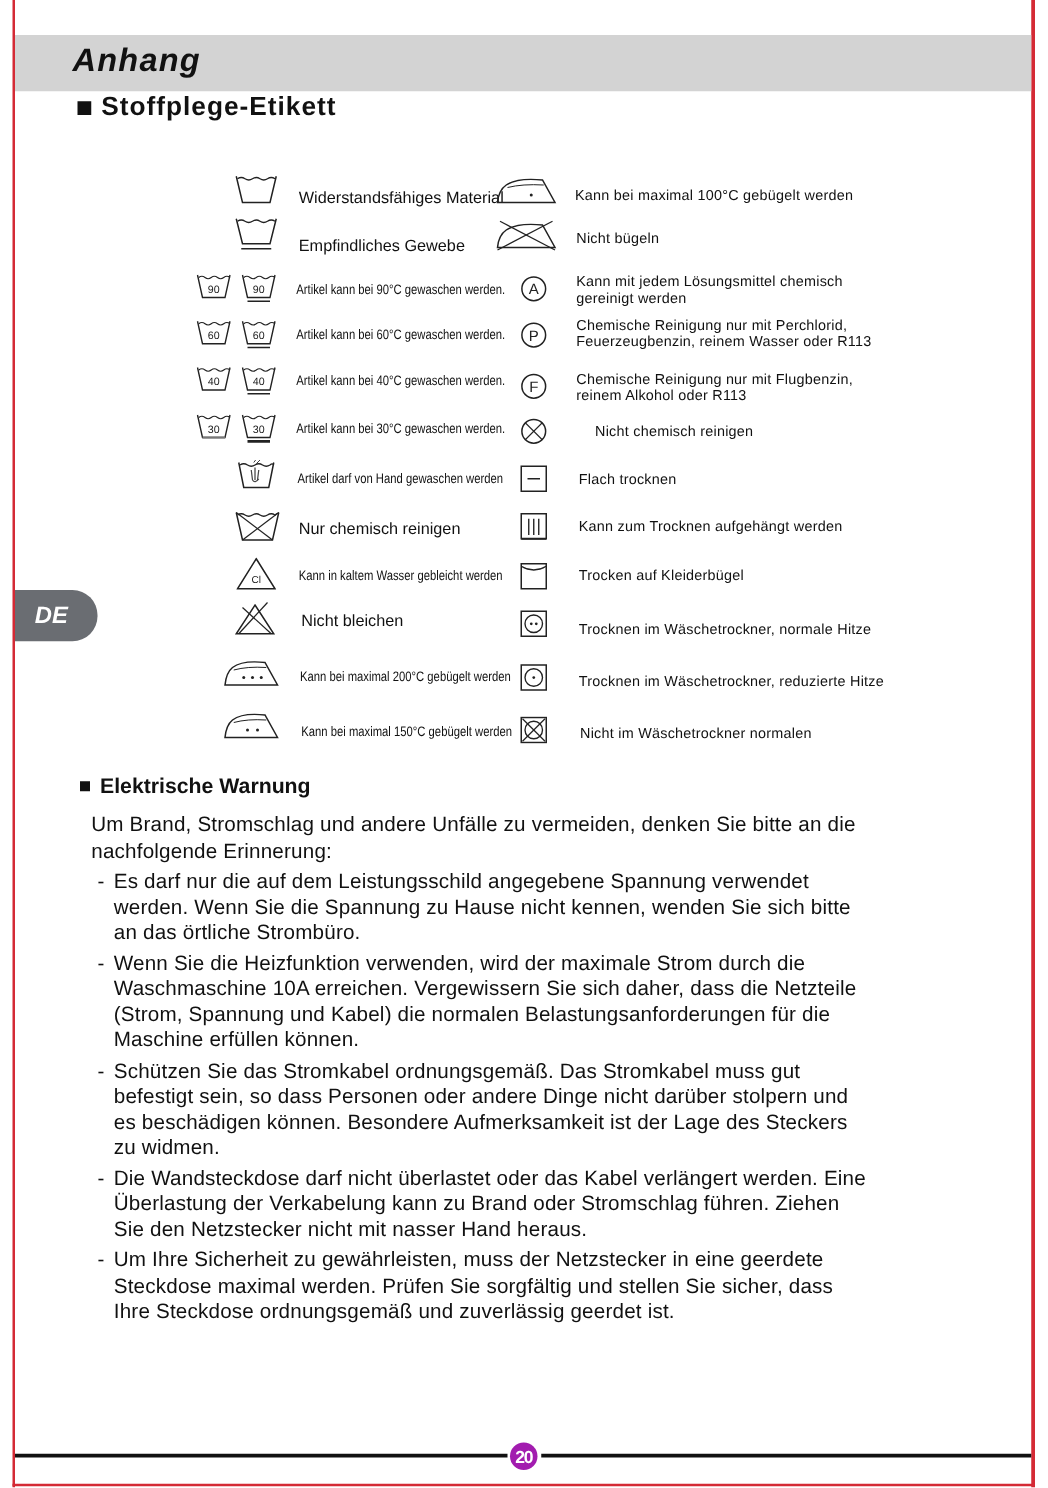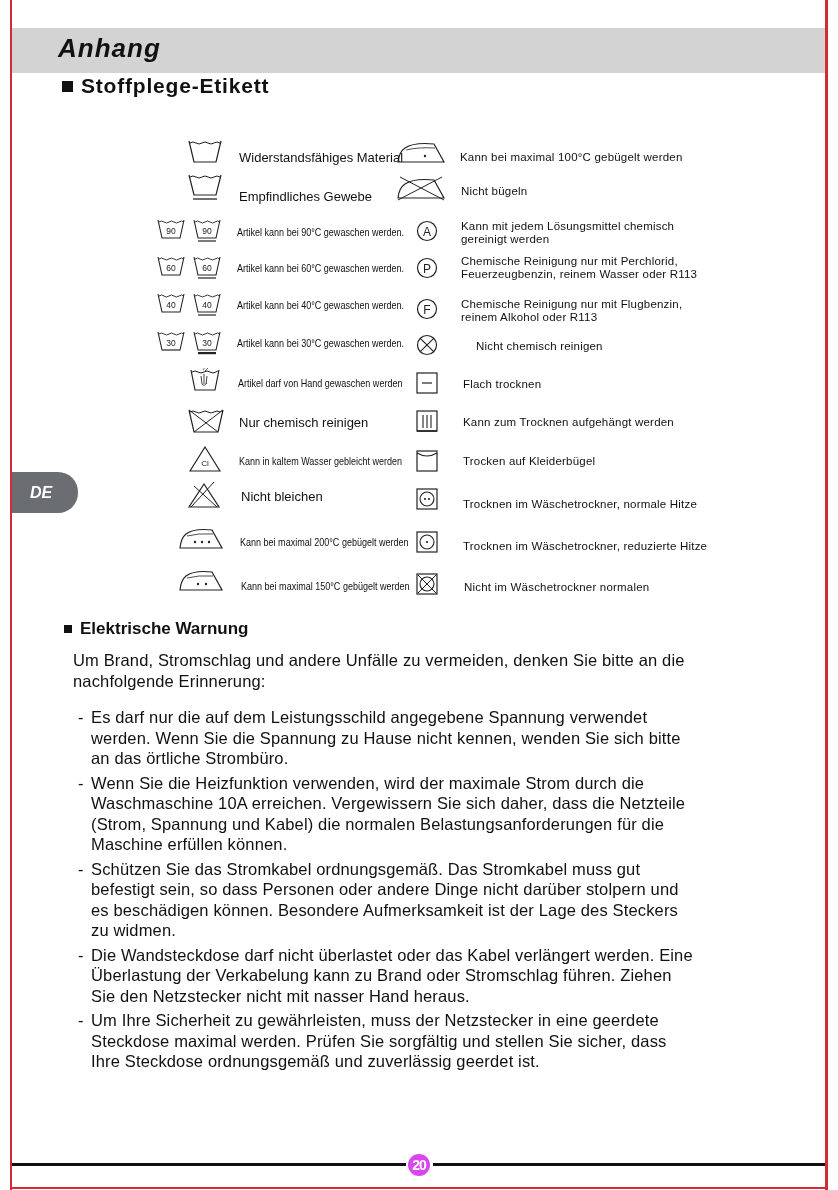--- a/index.html
+++ b/index.html
@@ -10,33 +10,33 @@
   .frame-bottom { position: absolute; left: 10px; top: 1187px; width: 818px; height: 2px; background: #d42a35; }
   .header-band { position: absolute; left: 12px; top: 28px; width: 813px; height: 45px; background: #d3d3d3; }
   .header-title { position: absolute; left: 58px; top: 33px; font-size: 26px; font-weight: bold; font-style: italic; letter-spacing: 1px; }
   .sec-title { position: absolute; font-weight: bold; display: flex; align-items: center; }
   .sec-title .sq { display: inline-block; background: #111; margin-right: 8px; }
   .sec1 { left: 62px; top: 74px; font-size: 21px; letter-spacing: 0.8px; }
   .sec1 .sq { width: 11px; height: 11px; }
   .sec2 { left: 64px; top: 619px; font-size: 17px; }
   .sec2 .sq { width: 8px; height: 8px; }
   .side-tab { position: absolute; left: 12px; top: 472px; width: 66px; height: 41px; background: #6a6d72;
-              border-radius: 0 20px 20px 0; color: #fff; font-weight: bold; font-style: italic; font-size: 16px;
+              border-radius: 0 20px 20px 0; color: #fff; font-weight: bold; font-style: italic; font-size: 19px;
               display: flex; align-items: center; justify-content: center; padding-right: 8px; box-sizing: border-box; }
   .ico { position: absolute; }
   .lbl { position: absolute; font-size: 13px; white-space: nowrap; line-height: 13px; }
   .lbl.cond { font-size: 11px; transform: scaleX(0.82); transform-origin: left center; }
   .rlbl { position: absolute; font-size: 11.5px; line-height: 13px; white-space: nowrap; letter-spacing: 0.2px; }
   .warn { position: absolute; left: 73px; top: 650px; width: 620px; font-size: 16.5px; line-height: 20.5px; letter-spacing: 0.15px; }
-  .warn p { margin: 0 0 16px 0; }
+  .warn p { margin: 0 0 4px 0; }
   .warn .item { display: flex; margin: 0 0 4px 5px; }
   .warn .dash { width: 13px; flex-shrink: 0; }
   .footer-line-l { position: absolute; left: 12px; top: 1163px; width: 394px; height: 3px; background: #111; }
   .footer-line-r { position: absolute; left: 433px; top: 1163px; width: 392px; height: 3px; background: #111; }
-  .page-num { position: absolute; left: 408px; top: 1154px; width: 22px; height: 22px; border-radius: 50%; background: #d946ef; color: #fff;
+  .page-num { position: absolute; left: 408px; top: 1154px; width: 22px; height: 22px; border-radius: 50%; background: #a21caf; color: #fff;
               font-size: 14px; font-weight: bold; display: flex; align-items: center; justify-content: center; letter-spacing: -1px; }
 </style>
 </head>
 <body>
 
 <div class="frame-left"></div>
 <div class="frame-right"></div>
 <div class="frame-bottom"></div>
 
 <div class="header-band"></div>

